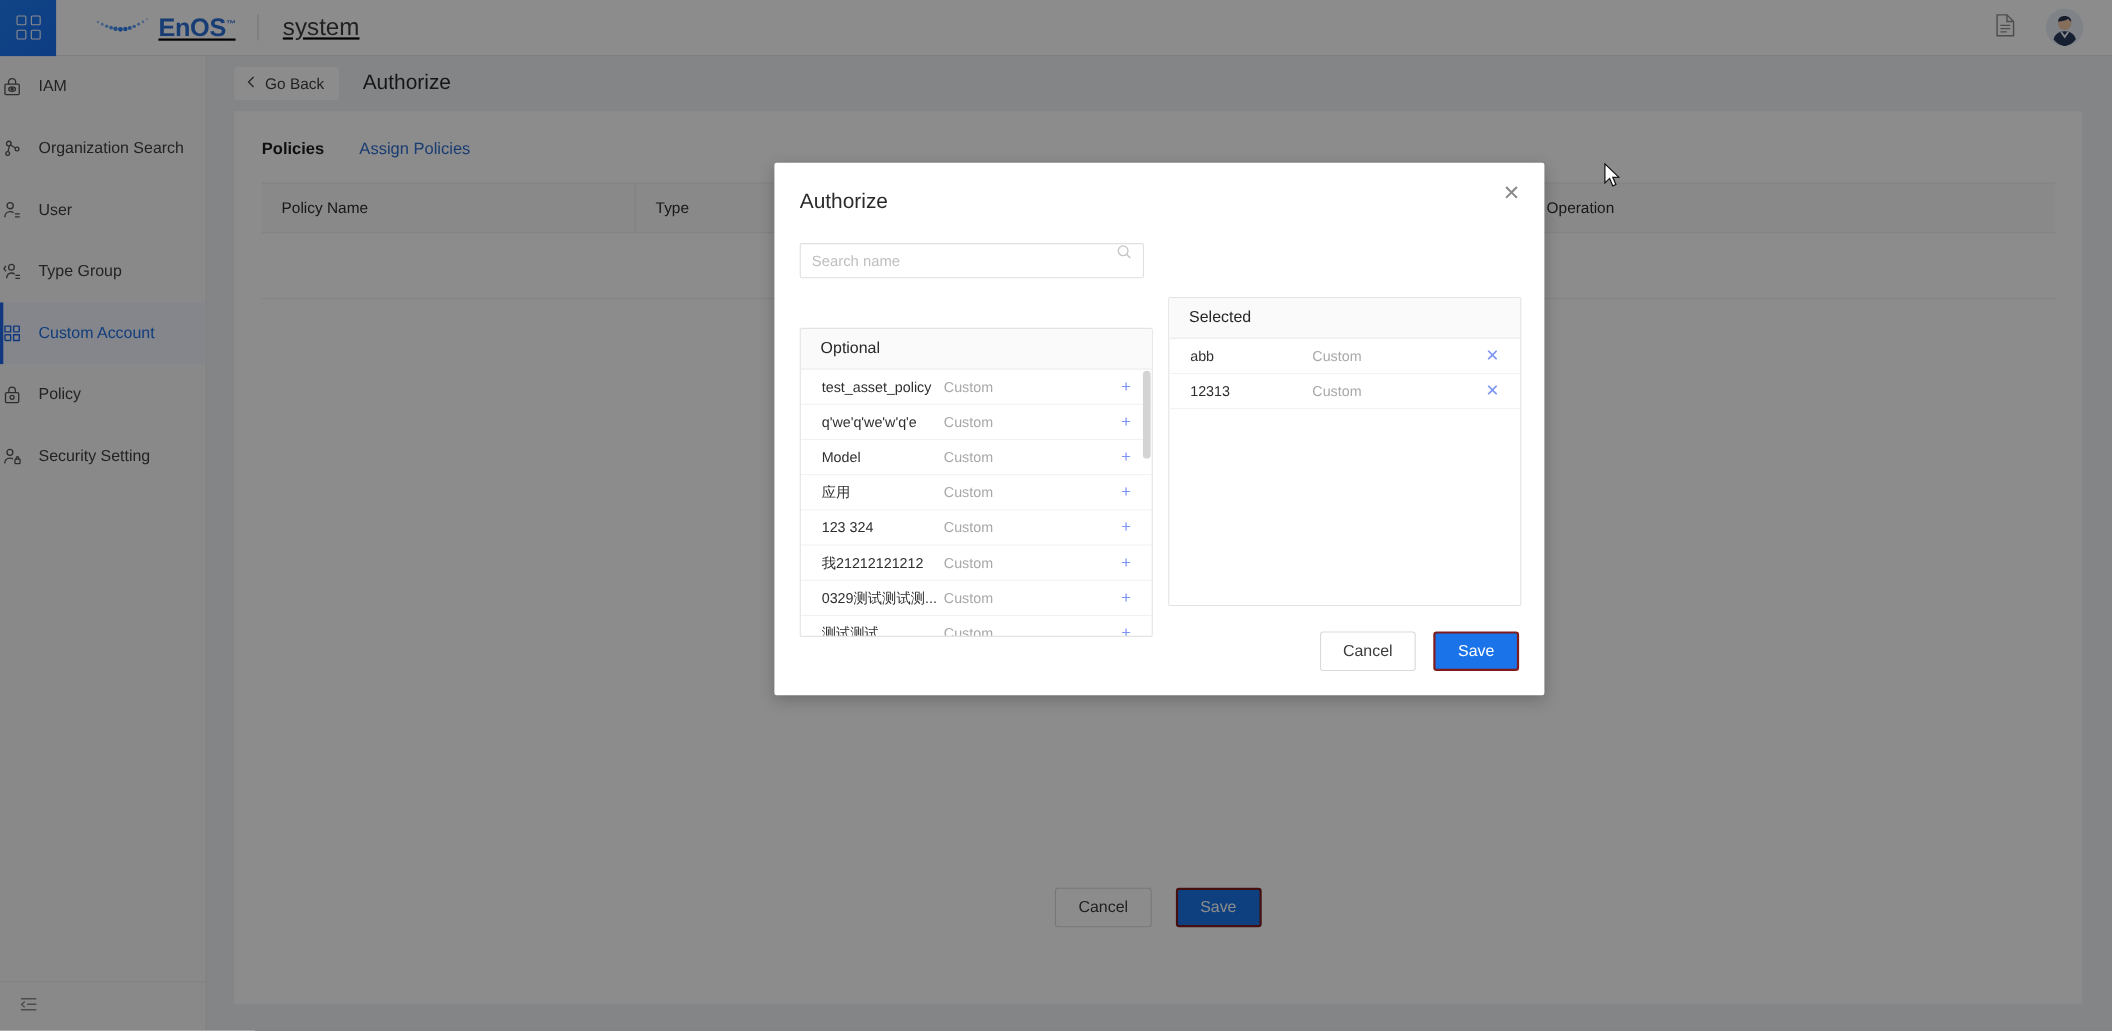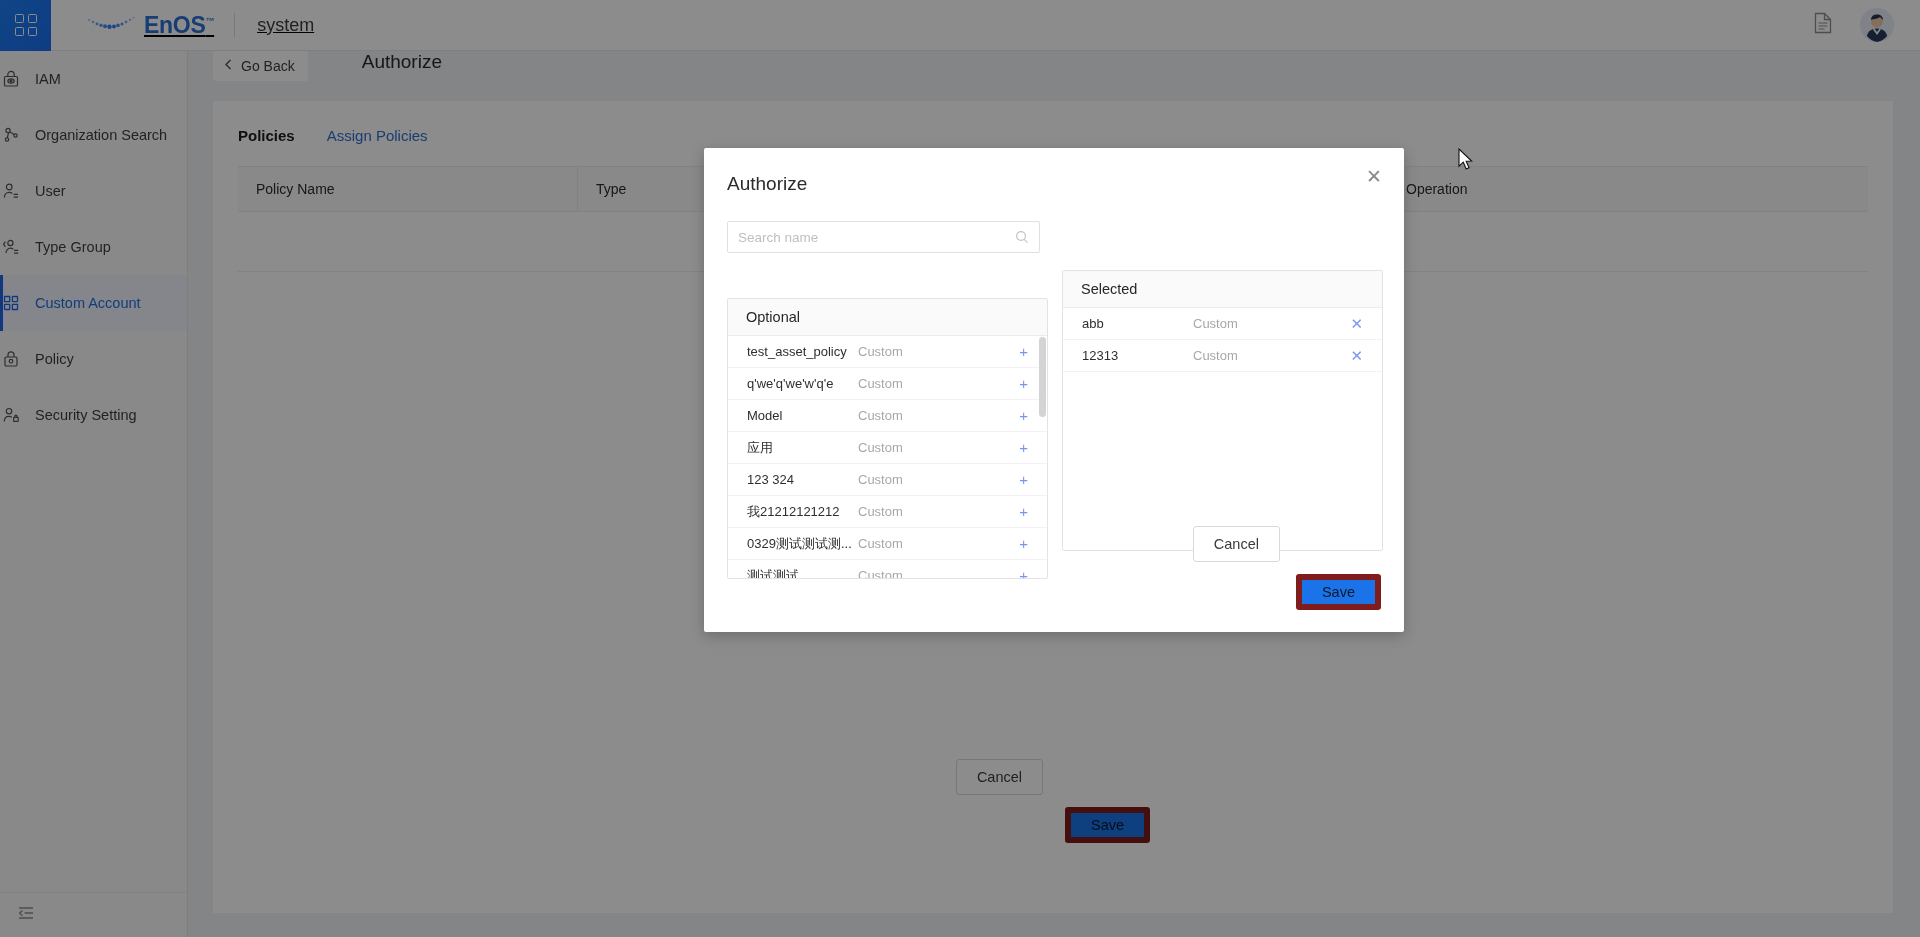--- a/index.html
+++ b/index.html
@@ -32,21 +32,21 @@
   .grid-glyph i { border: 1.6px solid #fff; border-radius: 1.5px; display: block; }
 
   #brand { display: flex; align-items: center; margin-left: 32px; text-decoration: underline; }
   #brand-logo { width: 56px; height: 22px; }
   #brand-text {
     font-size: 23px; font-weight: bold; letter-spacing: -0.3px;
     margin-left: 5px; color: #2d6fd4;
   }
   #brand-tm { font-size: 9px; vertical-align: super; color:#2d6fd4;}
   #brand-divider { width: 1px; height: 24px; background: #d9d9d9; margin: 0 22px 0 20px; }
-  #app-title { font-size: 18px; color: #3c3c3c; }
+  #app-title { font-size: 22px; color: #3c3c3c; }
 
   #topbar-right { margin-left: auto; display: flex; align-items: center; gap: 26px; padding-right: 26px; }
   #doc-icon { cursor: pointer; }
   #avatar {
     width: 34px; height: 34px; border-radius: 50%;
     background: #e7eef7; overflow: hidden; cursor: pointer;
     display:flex; align-items:flex-end; justify-content:center;
   }
 
   
@@ -74,21 +74,21 @@
     height: 45px; border-top: 1px solid #ececec;
     display: flex; align-items: center; padding-left: 16px; cursor: pointer;
   }
 
   
   #main {
     position: absolute; top: 51px; left: 188px;
     width: 1732px; height: 886px;
     background: #f0f2f5;
   }
-  #page-head { height: 50px; display: flex; padding: 0 0 0 25px; gap: 32px; }
+  #page-head { height: 50px; display: flex; align-items: center; padding: 0 0 0 25px; }
   #go-back {
     display: inline-flex; align-items: center; gap: 7px;
     background: #ffffff; border: 1px solid #ffffff;
     height: 30px; padding: 0 12px 0 9px; font-size: 14px; color: #3d3d3d;
     cursor: pointer; border-radius: 2px;
   }
   #page-title { font-size: 19px; color: #2b2b2b; margin-left: 22px; }
 
   #panel {
     position: absolute; top: 50px; left: 25px;
@@ -115,21 +115,21 @@
     position: absolute; bottom: 70px; left: 0; width: 100%;
     display: flex; justify-content: center; gap: 22px;
   }
   .btn {
     height: 36px; min-width: 78px; padding: 0 20px;
     font-size: 14.5px; border-radius: 3px; cursor: pointer;
     display: inline-flex; align-items: center; justify-content: center;
     font-family: "Liberation Sans", sans-serif;
   }
   .btn-default { background: #ffffff; border: 1px solid #d9d9d9; color: #3b3b3b; }
-  .btn-primary { background: #1a73e8; border: 6px solid #7f1d1d; color: #0f172a; margin-top: 48px; }
+  .btn-primary { background: #1a73e8; border: 2px solid #7f1d1d; color: #ffffff; }
 
   
   #overlay {
     position: absolute; top: 0; left: 0; width: 1920px; height: 937px;
     background: rgba(0,0,0,0.45); z-index: 50;
   }
 
   
   #modal {
     position: absolute; left: 704px; top: 148px;
@@ -141,21 +141,21 @@
   #modal-title { font-size: 19px; color: #2b2b2b; padding: 25px 0 0 23px; }
   #modal-close {
     position: absolute; right: 17px; top: 16px;
     font-size: 19px; color: #8a8a8a; cursor: pointer; line-height: 1;
     padding: 3px 5px;
   }
   #modal-search {
     position: absolute; left: 23px; top: 73px;
     width: 313px; height: 32px;
     border: 1px solid #e0e0e0; border-radius: 2px;
-    display: flex; align-items: center;
+    display: flex; align-items: flex-start;
   }
   #modal-search input {
     flex: 1; border: none; outline: none; height: 100%;
     padding: 0 10px; font-size: 13.5px; color: #3b3b3b;
     font-family: "Liberation Sans", sans-serif; background: transparent;
   }
   #modal-search input::placeholder { color: #bfbfbf; }
   #search-icon-wrap { padding-right: 10px; display: flex; align-items: center; }
 
   .xfer-box {

